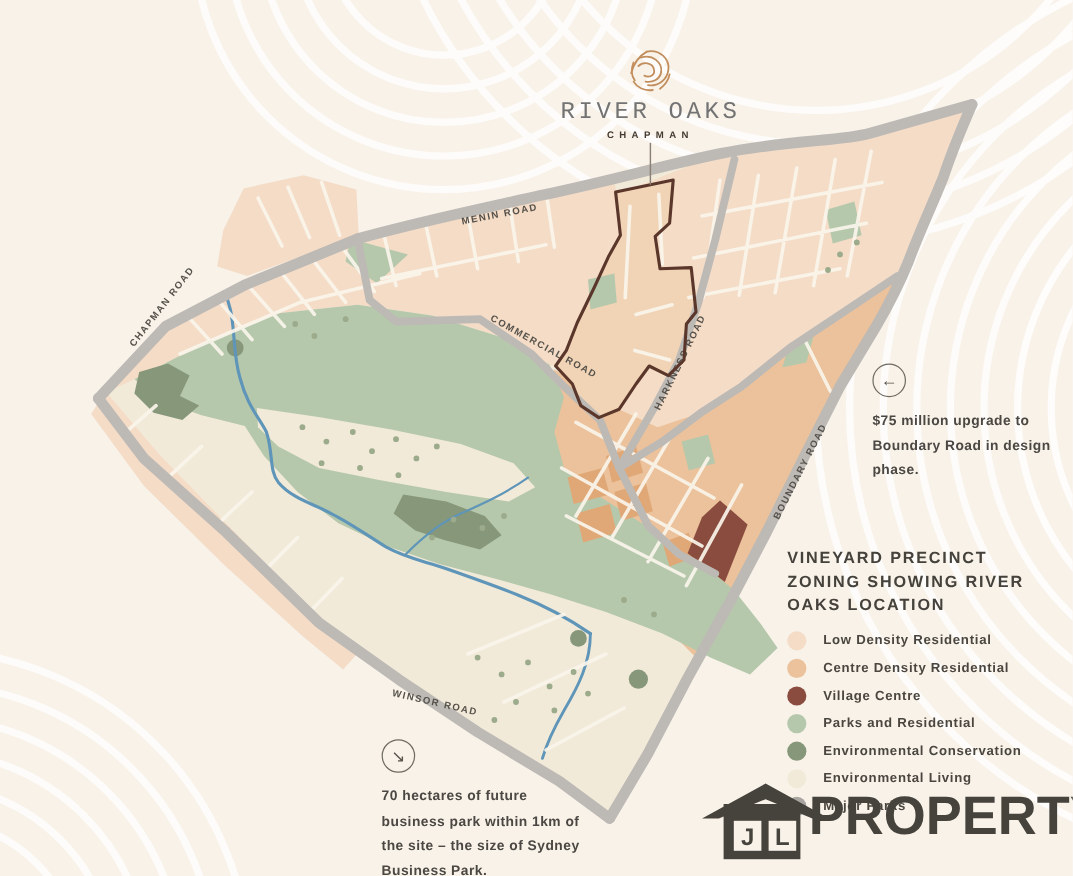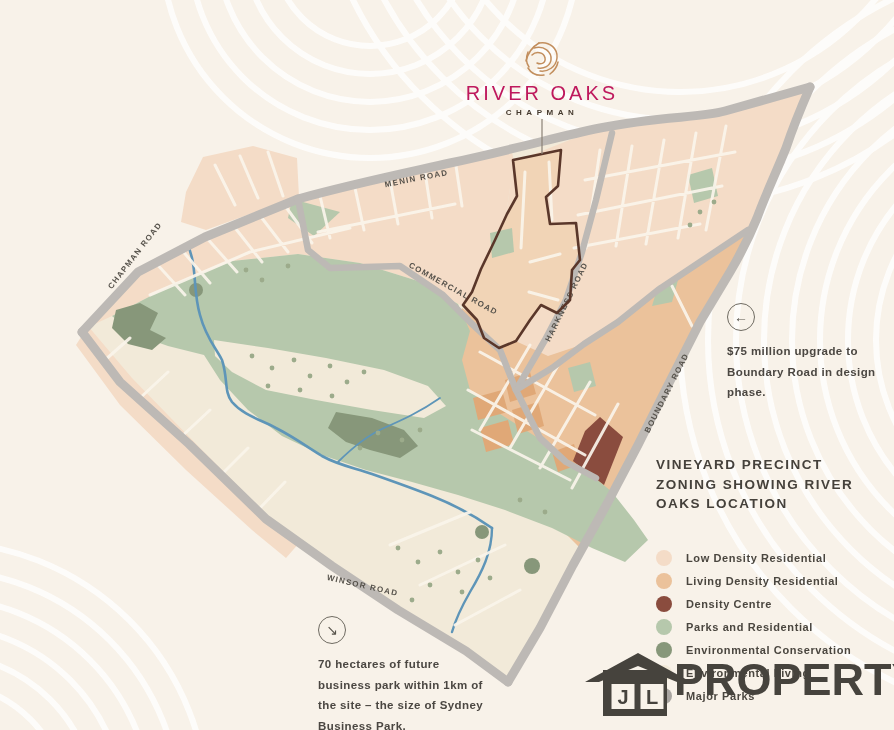--- a/index.html
+++ b/index.html
@@ -3,35 +3,35 @@
 <meta charset="utf-8">
 <style>
   html,body{margin:0;padding:0;}
   body{width:894px;height:730px;overflow:hidden;font-family:"Liberation Sans",sans-serif;}
   .canvas{position:relative;width:894px;height:730px;background:#f8f2e9;}
   .map-svg{position:absolute;left:0;top:0;}
 
   
   .logo{position:absolute;left:542px;top:40px;transform:translateX(-50%);text-align:center;width:260px;}
   .logo-icon{display:block;margin:0 auto 4px auto;}
-  .logo-title{font-family:Liberation Sans, sans-serif;font-size:20px;letter-spacing:3px;color:#be185d;white-space:nowrap;}
+  .logo-title{font-family:Liberation Mono, monospace;font-size:20px;letter-spacing:3px;color:#737373;white-space:nowrap;}
   .logo-sub{margin-top:3px;font-size:8px;font-weight:700;letter-spacing:4.5px;color:#453a2f;}
 
   
   .callout{position:absolute;color:#4b4742;}
   .callout-icon{width:26px;height:26px;border:1.5px solid #6f6b62;border-radius:50%;
     display:flex;align-items:center;justify-content:center;font-size:14px;color:#57534b;margin-bottom:10px;}
   .callout-text{font-size:11.5px;font-weight:700;letter-spacing:.4px;line-height:1.8;}
   .callout-right{left:727px;top:303px;width:152px;}
   .callout-left{left:318px;top:616px;width:175px;}
 
   
   .legend{position:absolute;left:656px;top:455px;width:230px;}
   .legend-title{font-size:13.5px;font-weight:700;letter-spacing:1.5px;line-height:1.45;color:#45413b;width:218px;}
-  .legend-items{margin-top:36px;display:flex;flex-direction:column;gap:7px;}
+  .legend-items{margin-top:12px;display:flex;flex-direction:column;gap:7px;}
   .legend-row{display:flex;align-items:center;gap:14px;height:16px;}
   .legend-dot{width:16px;height:16px;border-radius:50%;flex:0 0 16px;}
   .legend-label{font-size:11px;font-weight:700;letter-spacing:.6px;color:#4a463f;white-space:nowrap;}
 
   
   .watermark{position:absolute;left:583px;top:646px;width:311px;height:74px;}
   .wm-word{position:absolute;left:91px;top:8px;font-size:45px;font-weight:700;letter-spacing:0px;color:#46433d;font-family:"Liberation Sans",sans-serif;}
 </style>
 </head>
 <body>
@@ -217,25 +217,25 @@
 
   <div class="legend">
     <div class="legend-title">VINEYARD PRECINCT ZONING SHOWING RIVER OAKS LOCATION</div>
     <div class="legend-items" id="legend-items">
         <div class="legend-row">
           <span class="legend-dot" style="background: rgb(244, 220, 199);"></span>
           <span class="legend-label">Low Density Residential</span>
         </div>
         <div class="legend-row">
           <span class="legend-dot" style="background: rgb(235, 194, 155);"></span>
-          <span class="legend-label">Living Density Residential</span>
+          <span class="legend-label">Centre Density Residential</span>
         </div>
         <div class="legend-row">
           <span class="legend-dot" style="background: rgb(138, 76, 62);"></span>
-          <span class="legend-label">Density Centre</span>
+          <span class="legend-label">Village Centre</span>
         </div>
         <div class="legend-row">
           <span class="legend-dot" style="background: rgb(182, 200, 172);"></span>
           <span class="legend-label">Parks and Residential</span>
         </div>
         <div class="legend-row">
           <span class="legend-dot" style="background: rgb(135, 151, 122);"></span>
           <span class="legend-label">Environmental Conservation</span>
         </div>
         <div class="legend-row">

